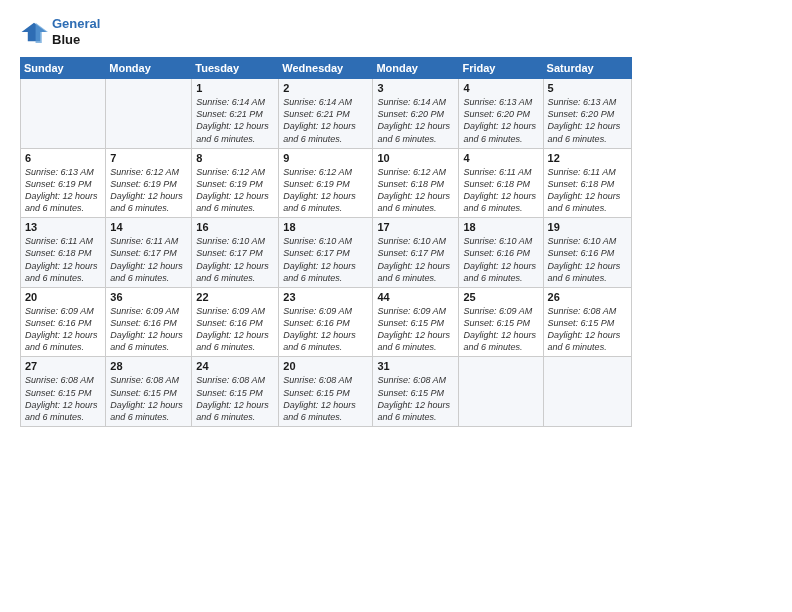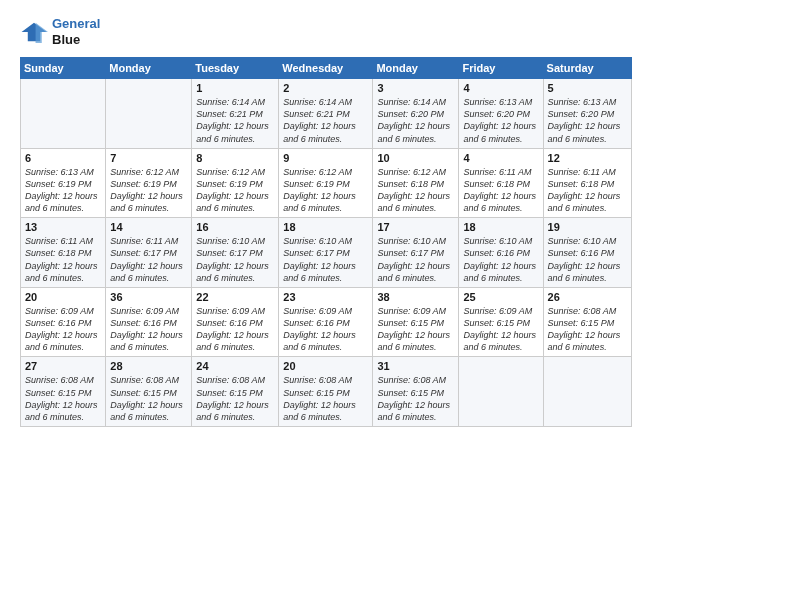--- a/index.html
+++ b/index.html
@@ -293,21 +293,21 @@
 and 6 minutes.</div>
           </td>
           <td>
             <span class="day-number">23</span>
             <div class="day-info" style="white-space: pre-line;">Sunrise: 6:09 AM
 Sunset: 6:16 PM
 Daylight: 12 hours
 and 6 minutes.</div>
           </td>
           <td>
-            <span class="day-number">38</span>
+            <span class="day-number">44</span>
             <div class="day-info" style="white-space: pre-line;">Sunrise: 6:09 AM
 Sunset: 6:15 PM
 Daylight: 12 hours
 and 6 minutes.</div>
           </td>
           <td>
             <span class="day-number">25</span>
             <div class="day-info" style="white-space: pre-line;">Sunrise: 6:09 AM
 Sunset: 6:15 PM
 Daylight: 12 hours

